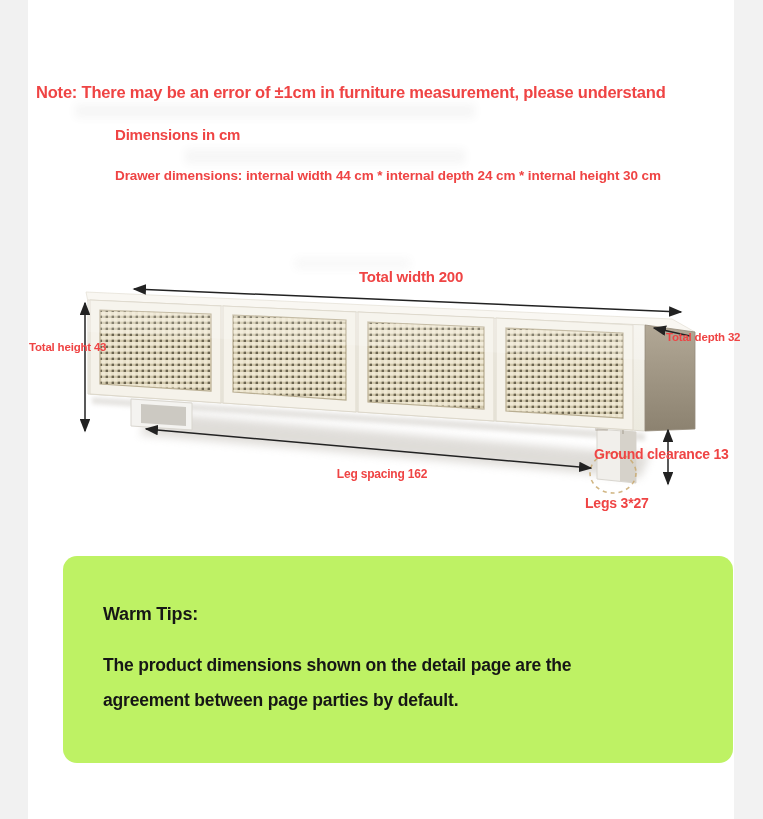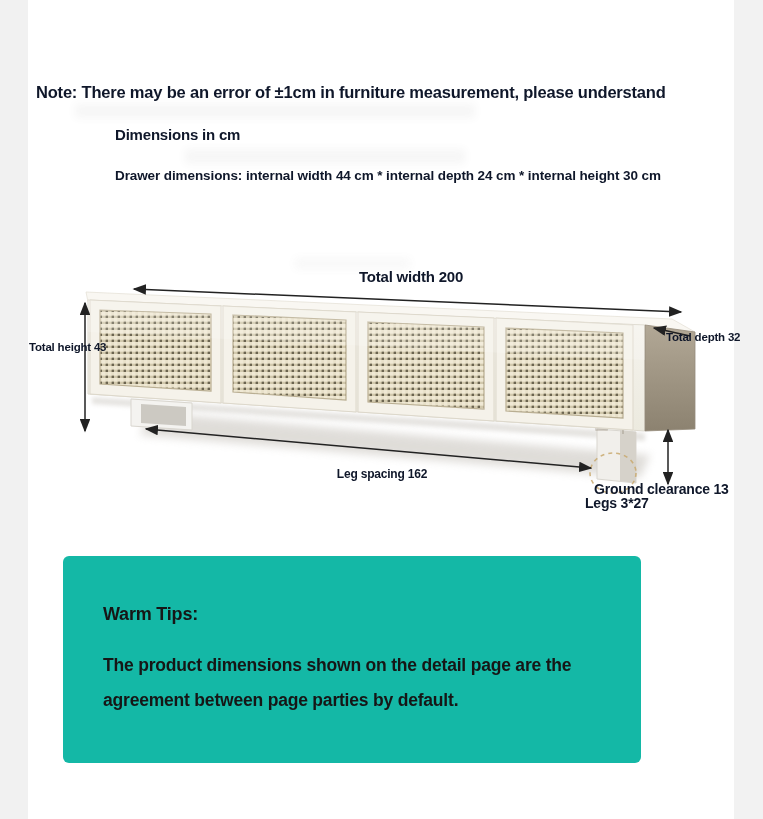--- a/index.html
+++ b/index.html
@@ -8,37 +8,37 @@
     background:#ffffff;
     font-family:"Liberation Sans","DejaVu Sans",sans-serif;
     color:#1a1a1a;
     overflow:hidden;
   }
   .stage{position:relative;width:763px;height:819px;background:#ffffff;}
   .side-strip{position:absolute;top:0;height:819px;background:#f1f1f1;}
   .side-strip.left{left:0;width:28px;}
   .side-strip.right{left:734px;width:29px;background:#f2f2f2;}
 
-  .lbl{position:absolute;font-weight:700;white-space:nowrap;letter-spacing:-0.2px;color:#0f172a;}
+  .lbl{position:absolute;font-weight:700;white-space:nowrap;letter-spacing:-0.2px;color:#ef4444;}
   .note{left:36px;top:83px;font-size:16.5px;}
   .dims-unit{left:115px;top:126px;font-size:15px;}
   .drawer-dims{left:115px;top:168px;font-size:13.5px;letter-spacing:-0.1px;}
   .total-width{left:411px;top:268px;font-size:15px;transform:translateX(-50%);}
   .total-height{left:17px;top:341px;font-size:11.5px;margin-left:12px;}
   .total-depth{left:666px;top:331px;font-size:11.5px;}
   .leg-spacing{left:382px;top:467px;font-size:12px;transform:translateX(-50%);}
-  .ground-clearance{left:594px;top:446px;font-size:14px;margin-top:35px;}
+  .ground-clearance{left:594px;top:446px;font-size:14px;}
   .legs-size{left:585px;top:495px;font-size:14px;}
 
   .diagram-svg{position:absolute;left:0;top:0;z-index:1;}
   .lbl{z-index:2;}
 
   .warm-box{
-    position:absolute;left:63px;top:556px;width:578px;height:207px;
-    background:#14b8a6;border-radius:6px;z-index:1;
+    position:absolute;left:63px;top:556px;width:670px;height:207px;
+    background:#bef264;border-radius:14px;z-index:1;
   }
   .warm-heading{position:absolute;left:40px;top:48px;font-weight:700;font-size:18px;letter-spacing:-0.2px;color:#161616;}
   .warm-line{position:absolute;left:40px;font-weight:700;font-size:17.5px;line-height:23px;letter-spacing:-0.2px;color:#161616;white-space:nowrap;}
   .warm-line.l0{top:98px;}
   .warm-line.l1{top:110px;}
   .warm-line.l2{top:133px;}
 </style>
 </head>
 <body>
 

